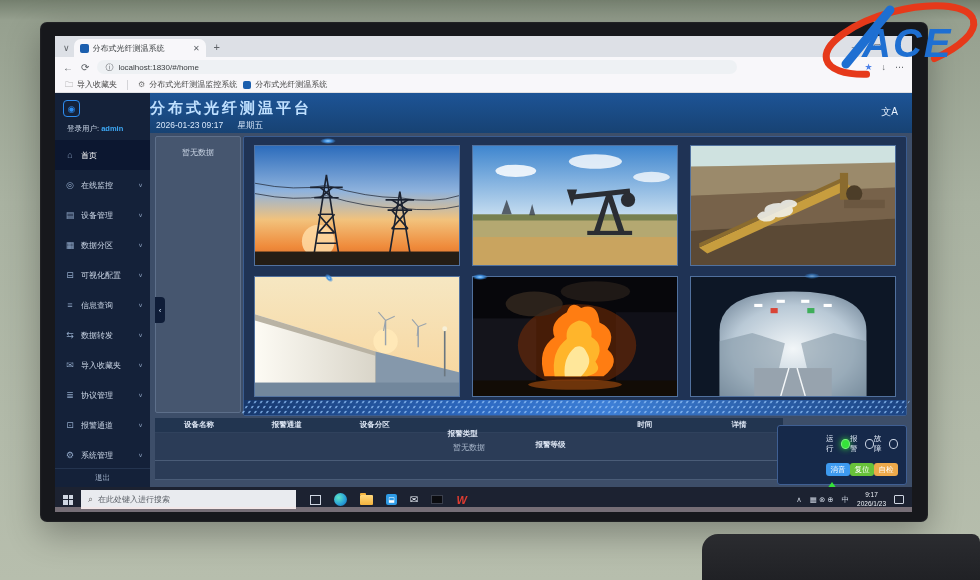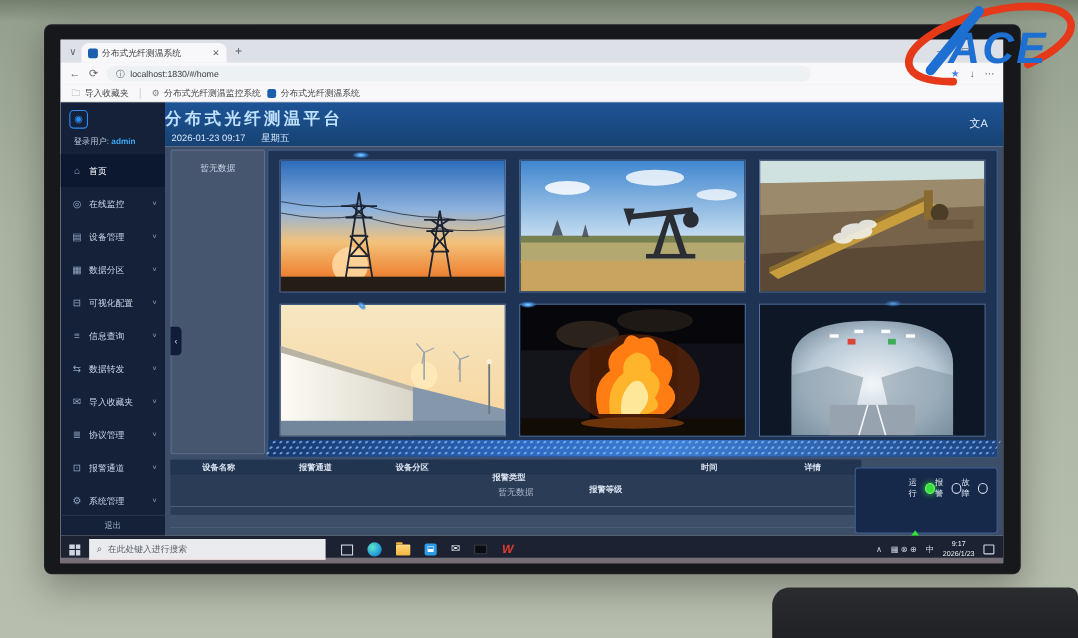--- a/index.html
+++ b/index.html
@@ -75,21 +75,21 @@
   .glint { position:absolute; width:16px; height:6px; border-radius:50%;
     background:radial-gradient(closest-side,#9fd4ff 0%,#3f8fe0 45%,rgba(40,110,200,0) 100%); }
   .glint.diamond { width:10px; height:10px; border-radius:1px; transform:rotate(45deg) scaleY(.6); }
   .deco-band { position:absolute; left:0; right:0; bottom:0; height:15px;
     background:linear-gradient(90deg,#16386e,#2e6cc7 35%,#3f83dd 55%,#1c4585 100%);
     background-blend-mode:normal; opacity:.95; }
   .deco-band::after { content:""; position:absolute; inset:0;
     background-image:radial-gradient(circle at 2px 2px, rgba(150,200,255,.75) 1px, transparent 1.4px);
     background-size:6px 5px; transform:skewX(-30deg); }
 
-  .alarm-table { position:absolute; left:5px; top:285px; width:628px; height:50px; background:#2b3c57; }
+  .alarm-table { position:absolute; left:5px; top:285px; width:628px; height:62px; background:#2b3c57; }
   .at-header { height:15px; background:#223550; display:flex; align-items:center; border-bottom:1px solid #56678243; }
   .at-th { font-size:7.5px; color:#dbe4f2; font-weight:bold; text-align:center; }
   .at-empty { text-align:center; font-size:8px; color:#aab8cc; padding-top:9px; }
   .at-line { position:absolute; left:0; right:0; height:1px; background:#4a5c77; }
 
   .status-panel { position:absolute; right:5px; top:292px; width:130px; height:60px;
     background:#16294a; border:1px solid #3f5f93; border-radius:3px;padding-left:40px; }
   .st-row { display:flex; align-items:center; justify-content:space-around; padding:8px 8px 0 8px; }
   .st-item { display:flex; align-items:center; gap:3px; font-size:7.5px; color:#e2ebf8; }
   .lamp { width:10px; height:10px; border-radius:50%; border:1.5px solid #cfd9e8; background:transparent; }
@@ -449,20 +449,25 @@
           </div>
           <div class="st-item">
             <span>报警</span>
             <span class="lamp"></span>
           </div>
           <div class="st-item">
             <span>故障</span>
             <span class="lamp"></span>
           </div>
         </div>
+        <div class="btn-row">
+          <div class="pill blue">消音</div>
+          <div class="pill green">复位</div>
+          <div class="pill orange">自检</div>
+        </div>
         <div class="green-arrow"></div>
       </div>
     </div>
 
     <div class="taskbar">
       <div class="win-start">
           <i></i>
           <i></i>
           <i></i>
           <i></i>

